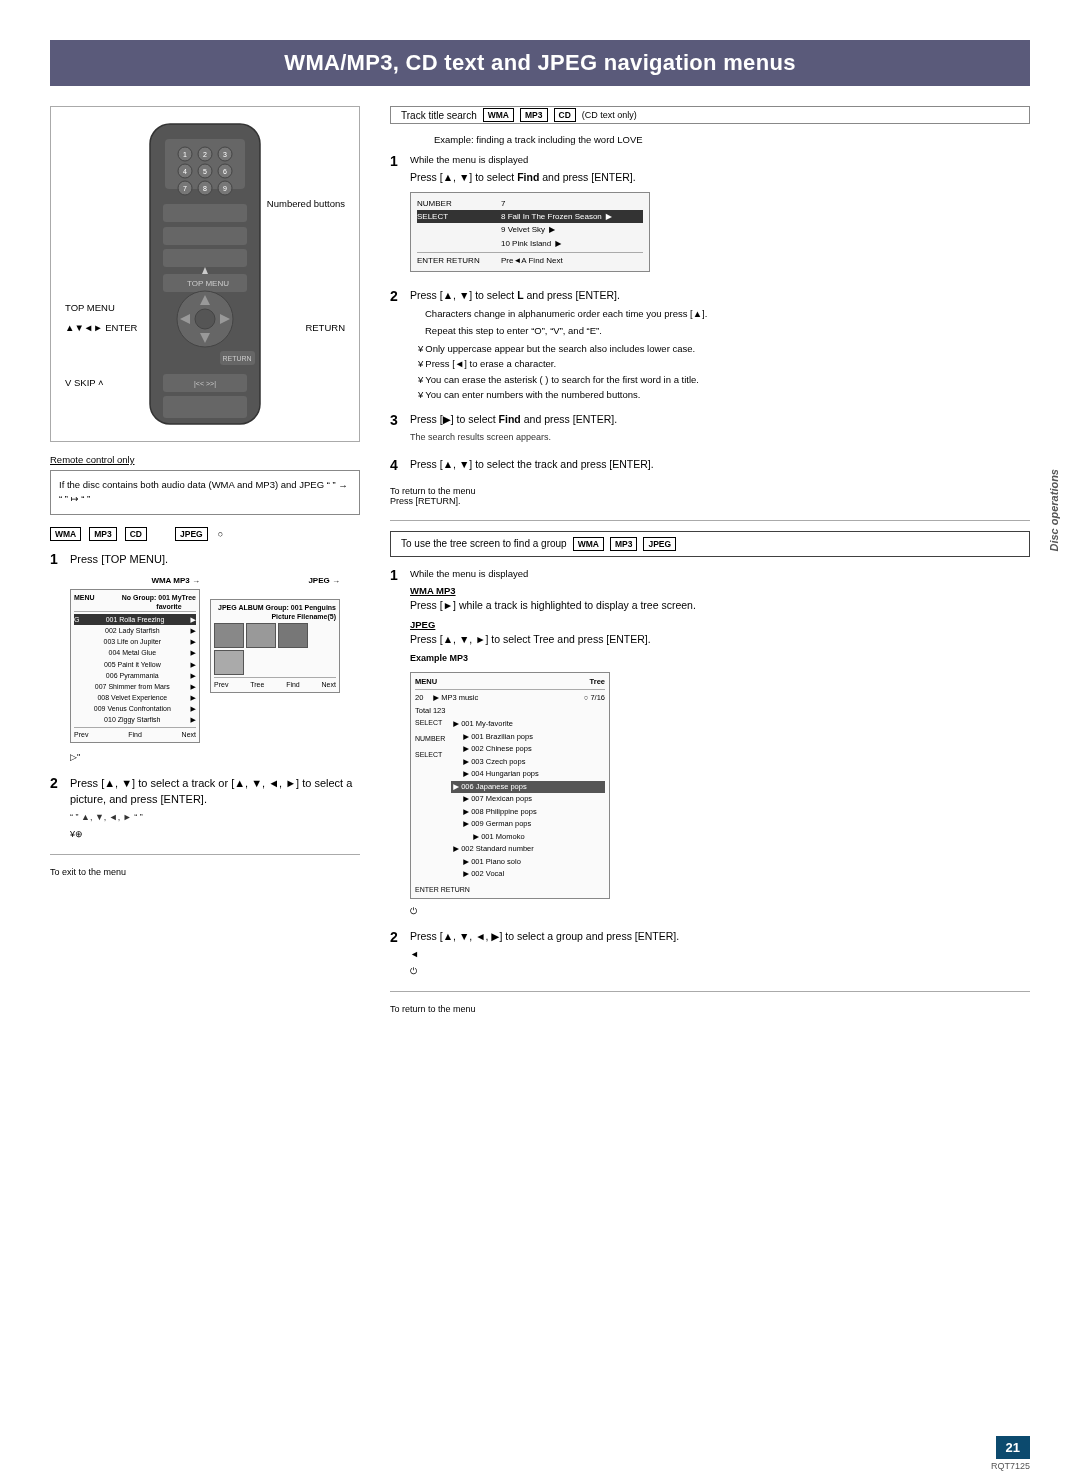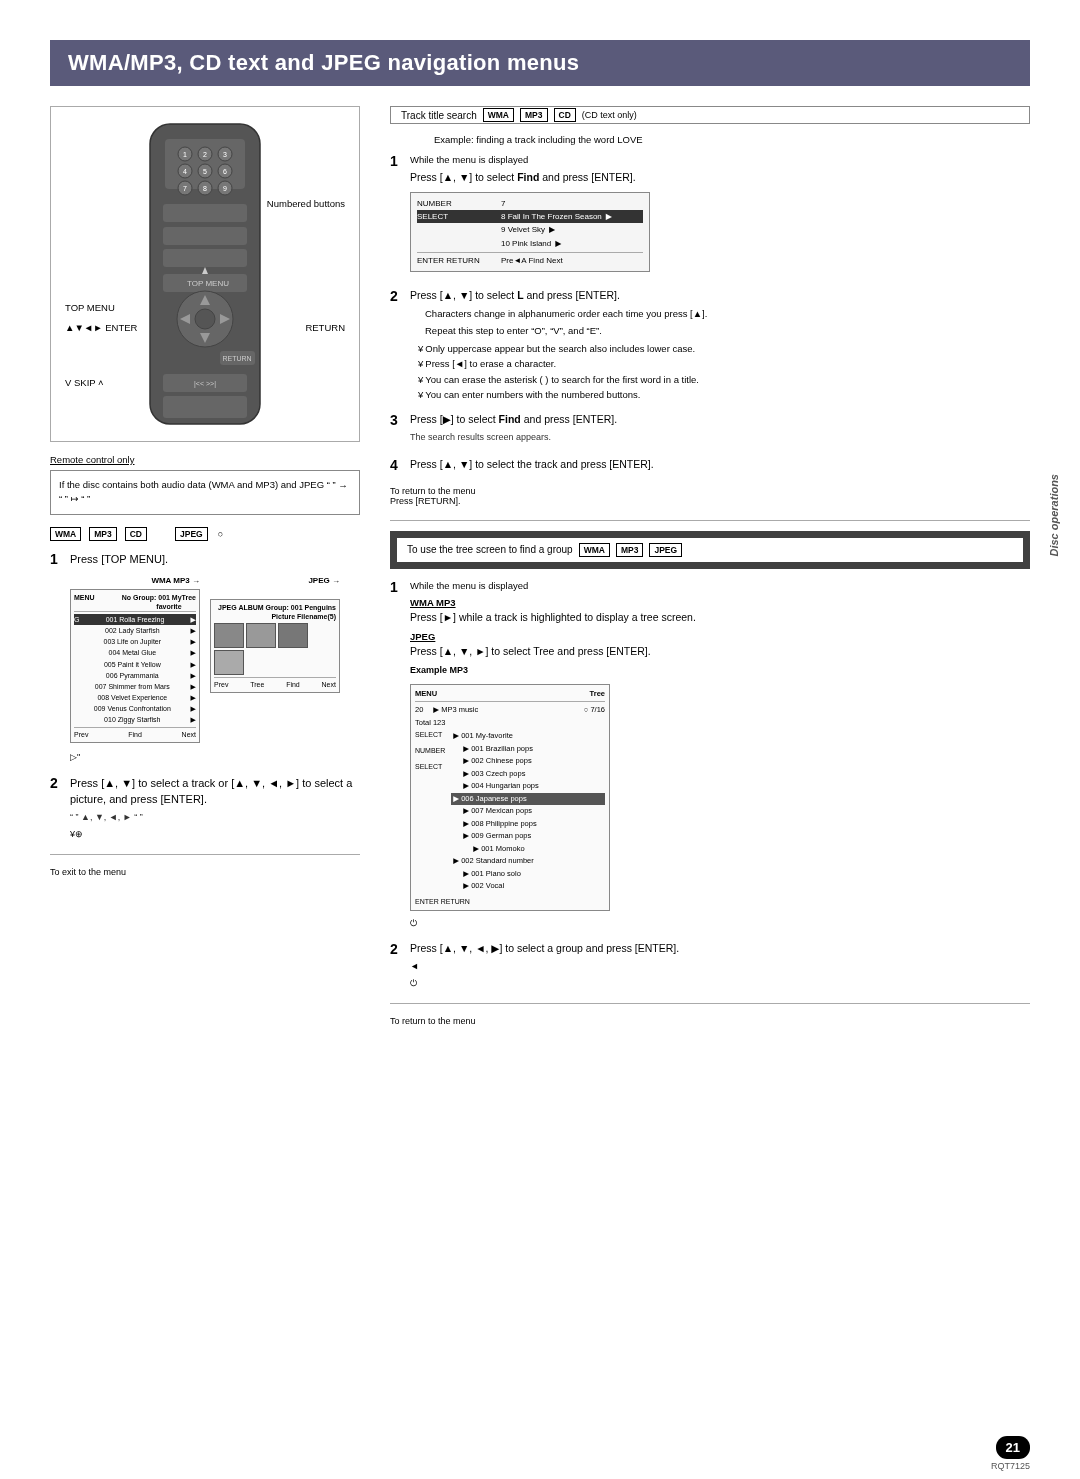--- a/index.html
+++ b/index.html
@@ -19,20 +19,21 @@
 
     
     .page-title-bar {
       background: #5a5a7a;
       color: #fff;
       padding: 10px 18px;
       font-size: 22px;
       font-weight: bold;
       margin-bottom: 20px;
       letter-spacing: 0.3px;
+      text-align: center;
     }
 
     .content-columns {
       display: flex;
       gap: 30px;
       align-items: flex-start;
     }
 
     
     .left-col {
@@ -273,21 +274,21 @@
       color: #fff;
     }
 
     .tree-section {
       margin-top: 14px;
       border-top: 1px solid #aaa;
       padding-top: 10px;
     }
 
     .tree-section-header {
-      border: 7px solid #404040;
+      border: 1px solid #404040;
       padding: 5px 10px;
       font-size: 10px;
       margin-bottom: 10px;
       display: flex;
       align-items: center;
       gap: 6px;
     }
 
     .tree-screen-box {
       border: 1px solid #888;
@@ -329,26 +330,25 @@
       writing-mode: vertical-rl;
       text-orientation: mixed;
       transform: rotate(180deg);
       font-weight: bold;
     }
 
     .page-number-box {
       position: absolute;
       bottom: 20px;
       right: 50px;
-      background: #000000;
+      background: #0c4a6e;
       color: #fff;
       padding: 4px 10px;
       font-size: 13px;
       font-weight: bold;
-      border-radius: 11px;
     }
 
     .rqt-code {
       position: absolute;
       bottom: 8px;
       right: 50px;
       font-size: 9px;
       color: #555;
     }
 

